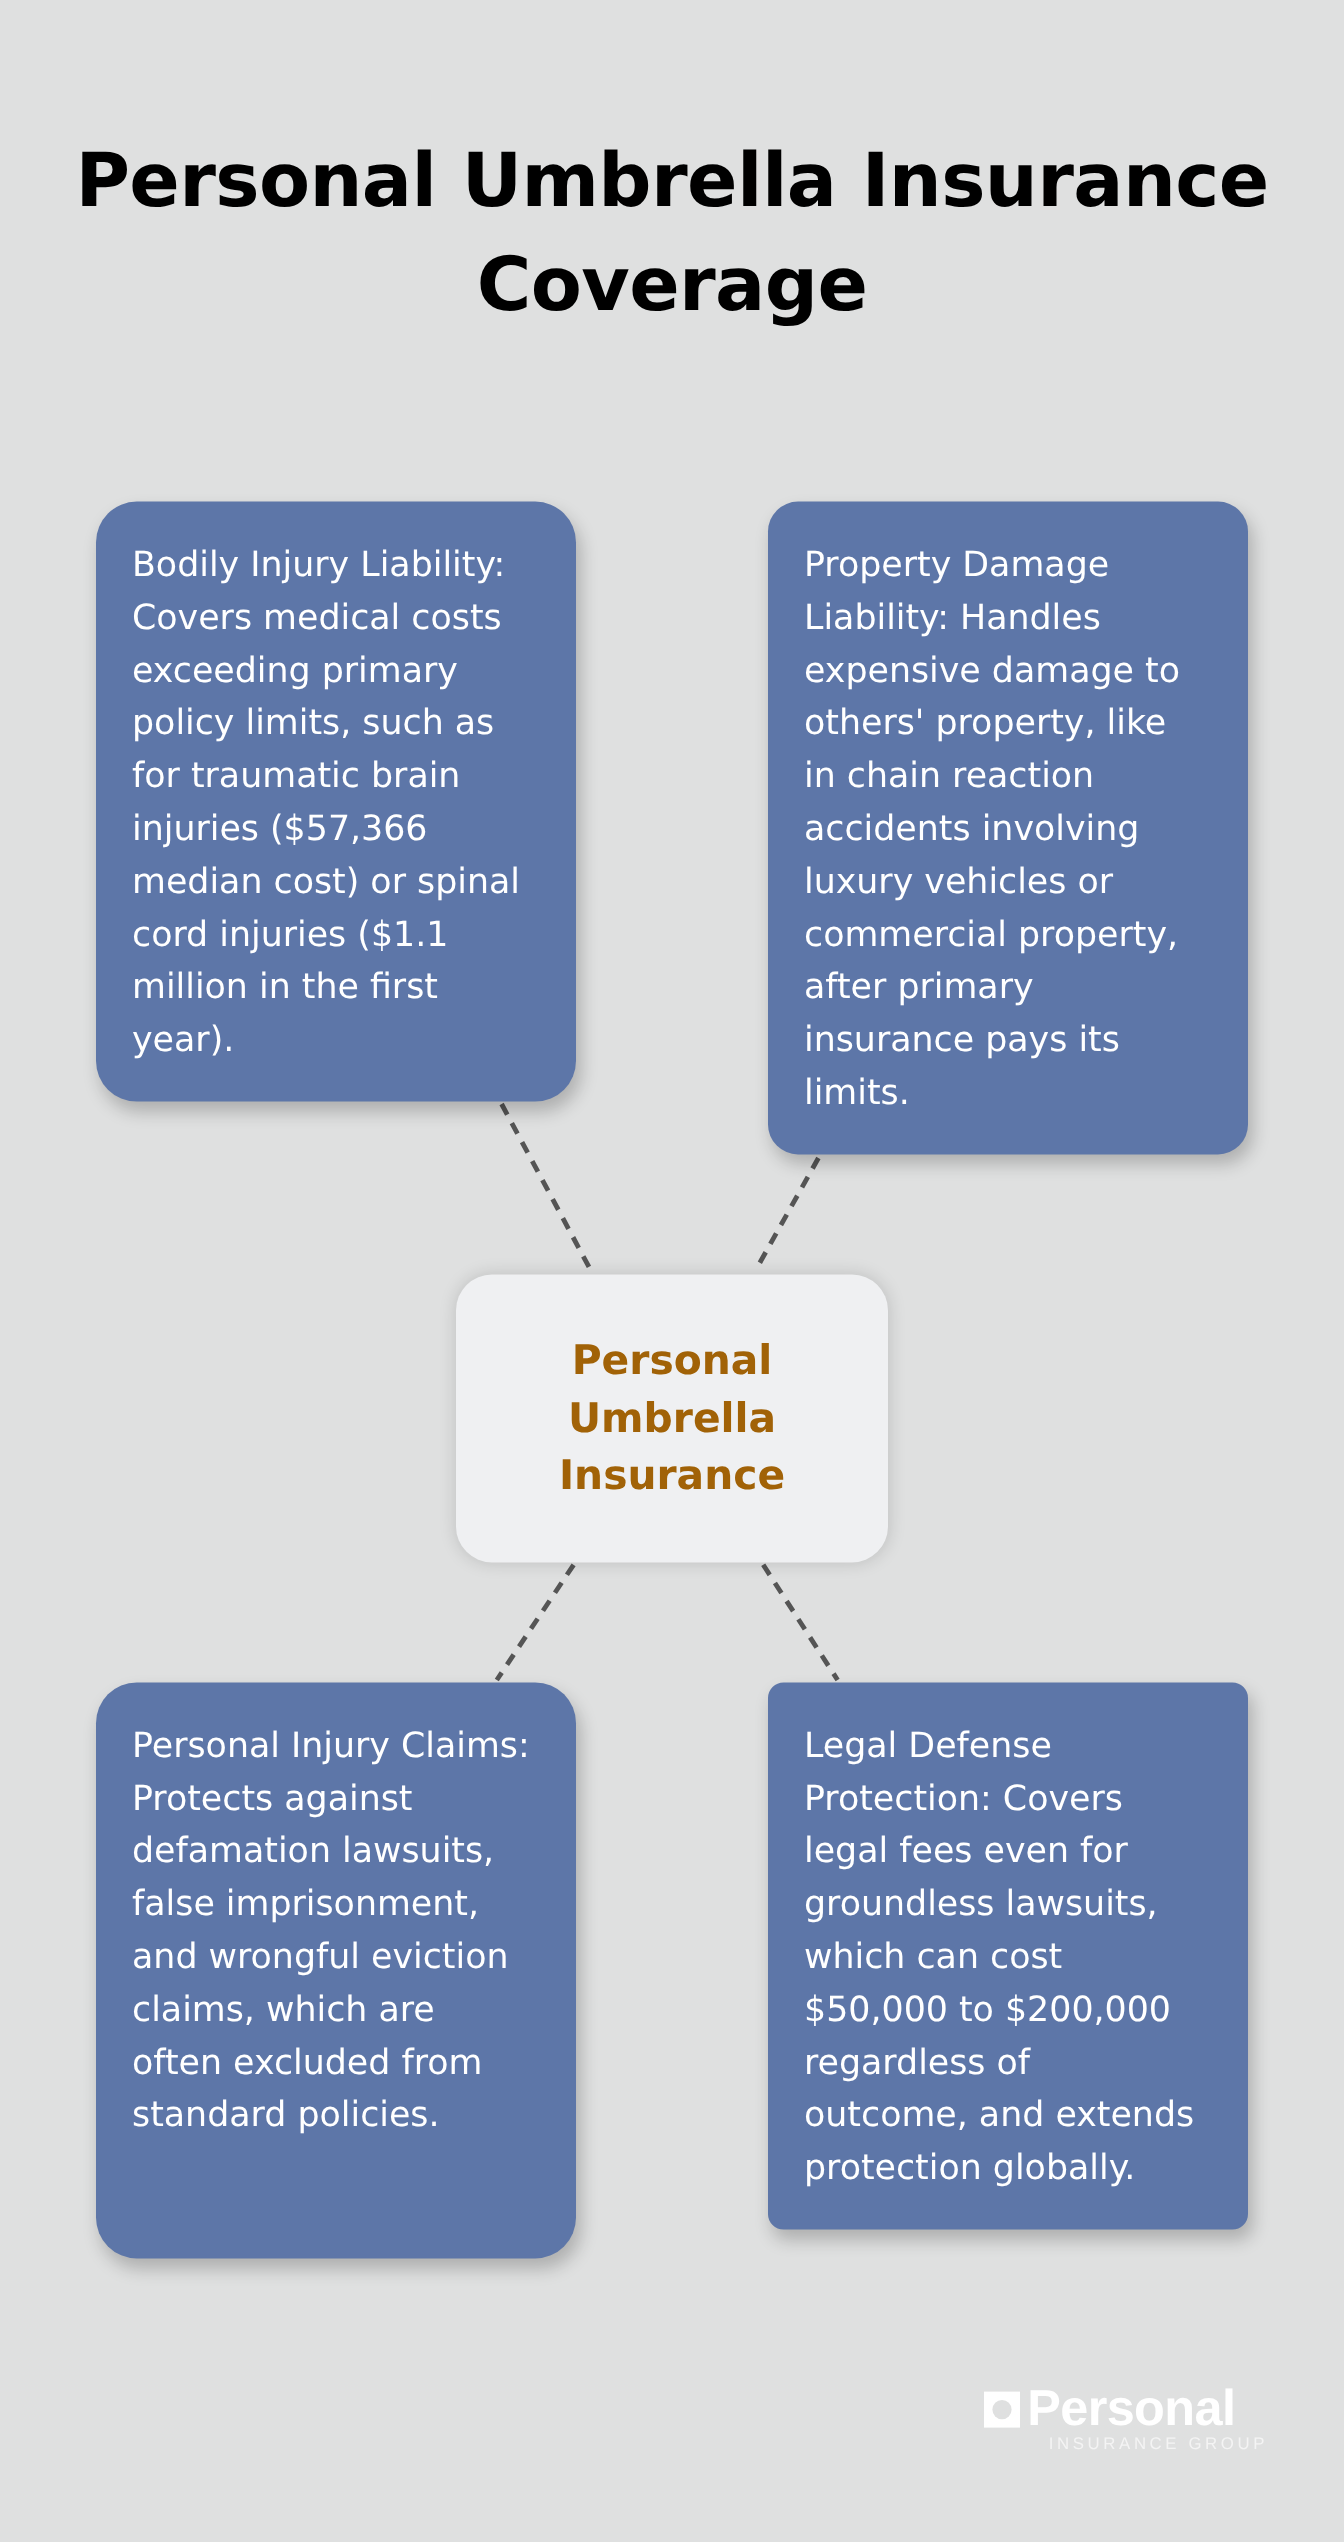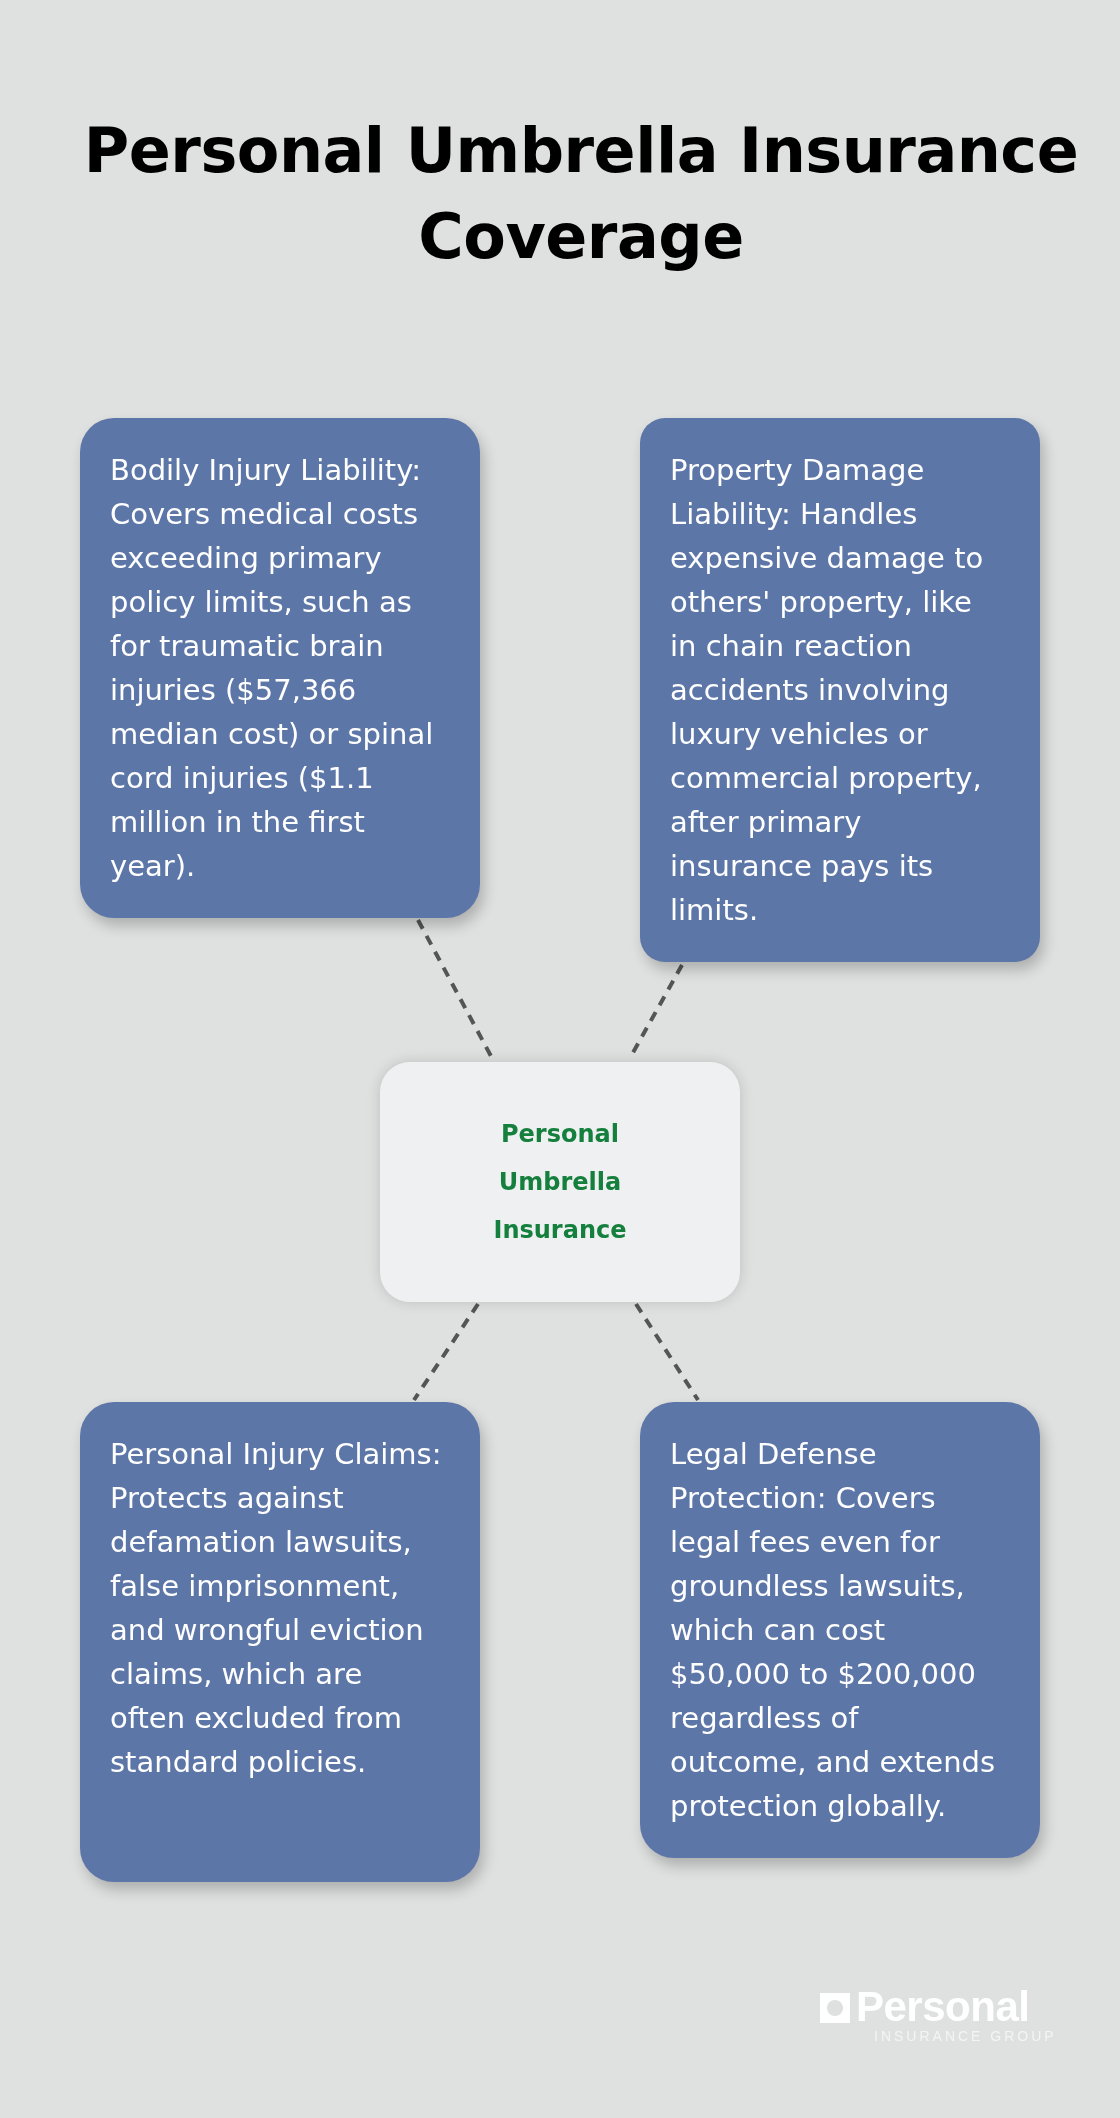--- a/index.html
+++ b/index.html
@@ -4,35 +4,35 @@
 <style>
   html, body { margin:0; padding:0; }
   body {
     width:1120px; height:2118px; position:relative; overflow:hidden;
     background:#dfe0e0;
     font-family:"DejaVu Sans", "Liberation Sans", sans-serif;
   }
   .title {
     position:absolute; left:60px; top:108px; width:1000px;
     text-align:center; font-weight:bold; font-size:62px; line-height:86px;
-    color:#000; letter-spacing:-0.5px;margin-left:21px;
+    color:#000; letter-spacing:-0.5px;
   }
   .card {
     position:absolute; background:#5d76a8; border-radius:34px;
     box-shadow:4px 8px 14px rgba(0,0,0,0.22);
     color:#fff; box-sizing:border-box;
     padding:30px 36px 0 30px;
     font-size:29px; line-height:44px;
   }
   .center {
     position:absolute; left:380px; top:1062px; width:360px; height:240px;
     background:#eff0f2; border-radius:30px;
     box-shadow:0 0 14px rgba(0,0,0,0.15);
     display:flex; align-items:center; justify-content:center; text-align:center;
-    font-weight:bold; font-size:24px; line-height:48px; color:#15803d;
+    font-weight:bold; font-size:34px; line-height:48px; color:#a16207;
   }
   .center span { width:220px; }
   svg.lines { position:absolute; left:0; top:0; }
   .logo { position:absolute; left:820px; top:1990px; width:240px; height:60px; color:#fff; }
   .logo-mark { position:absolute; left:0; top:3px; width:30px; height:30px; background:#fff; }
   .logo-mark::after { content:""; position:absolute; left:7px; top:7px; width:16px; height:16px; border-radius:50%; background:#dfe0e0; }
   .logo-name { position:absolute; left:36px; top:-8px; font-size:42px; font-weight:bold; line-height:50px; letter-spacing:-0.5px; font-family:"Liberation Sans", sans-serif; }
   .logo-sub { position:absolute; left:54px; top:38px; font-size:14px; letter-spacing:3px; color:#f4f4f4; font-family:"Liberation Sans", sans-serif; }
 </style>
 </head>
@@ -58,21 +58,21 @@
 </div>
 
 <div class="center">
   <span>Personal Umbrella Insurance</span>
 </div>
 
 <div class="card" style="left:80px; top:1402px; width:400px; height:480px;">
   <span>Personal Injury Claims: Protects against defamation lawsuits, false imprisonment, and wrongful eviction claims, which are often excluded from standard policies.</span>
 </div>
 
-<div class="card" style="left:640px; top:1402px; width:400px; height:456px;">
+<div class="card" style="left:640px; top:1402px; width:400px; height:456px;border-radius:13px;">
   <span>Legal Defense Protection: Covers legal fees even for groundless lawsuits, which can cost $50,000 to $200,000 regardless of outcome, and extends protection globally.</span>
 </div>
 
 <div class="logo">
   <div class="logo-mark"></div>
   <div class="logo-name">Personal</div>
   <div class="logo-sub">INSURANCE GROUP</div>
 </div>
 
 </body></html>

